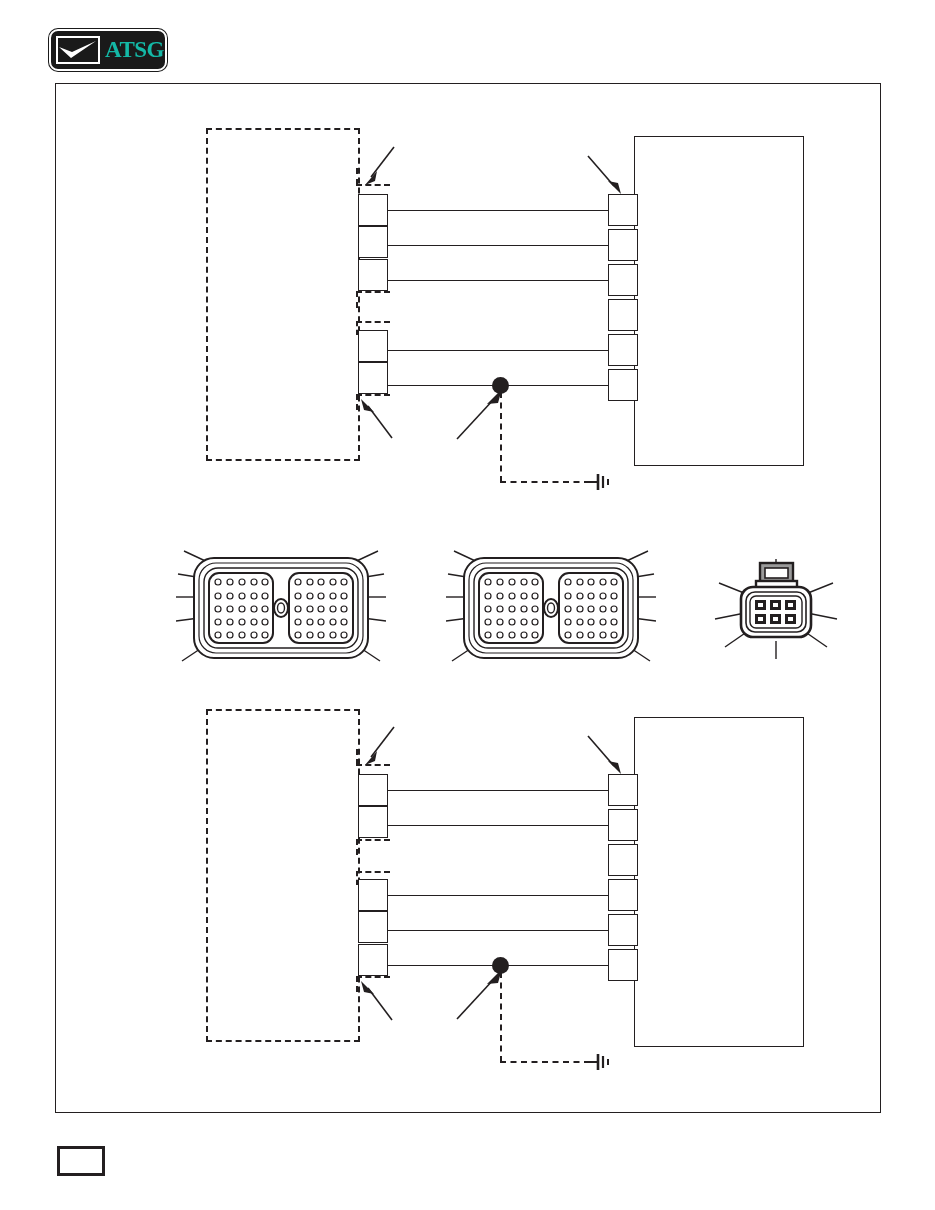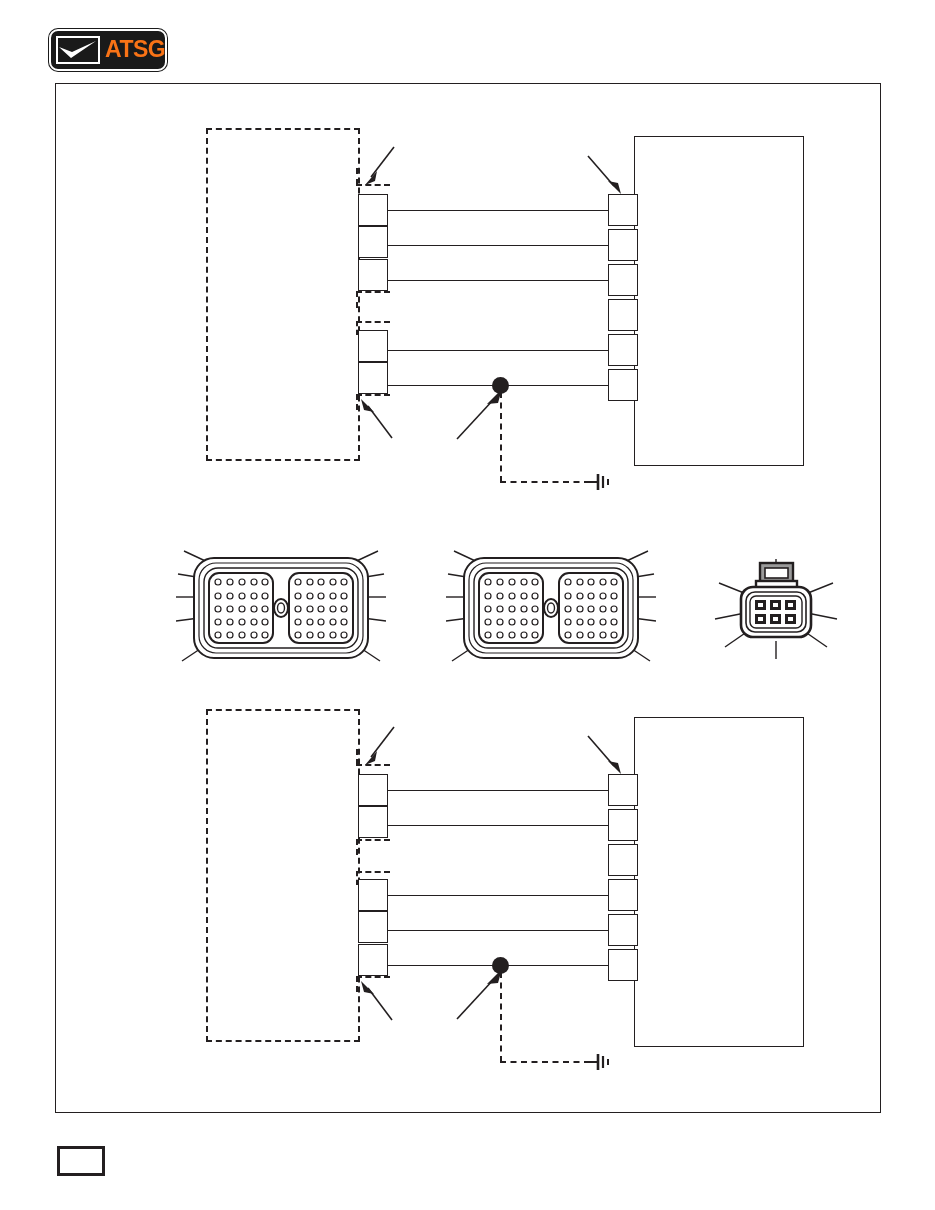--- a/index.html
+++ b/index.html
@@ -40,22 +40,22 @@
     width: 50px;
     height: 28px;
     border: 2px solid #ffffff;
     box-sizing: border-box;
     display: flex;
     align-items: center;
     justify-content: center;
     margin-right: 5px;
   }
   #atsg-logo .logo-text {
-    color: #f97316;
-    font-family: Liberation Sans, sans-serif;
+    color: #14b8a6;
+    font-family: Liberation Serif, serif;
     font-weight: bold;
     font-size: 23px;
     letter-spacing: -0.5px;
     line-height: 1;
     padding-bottom: 2px;
   }
 
   
   #page-frame {
     position: absolute;

